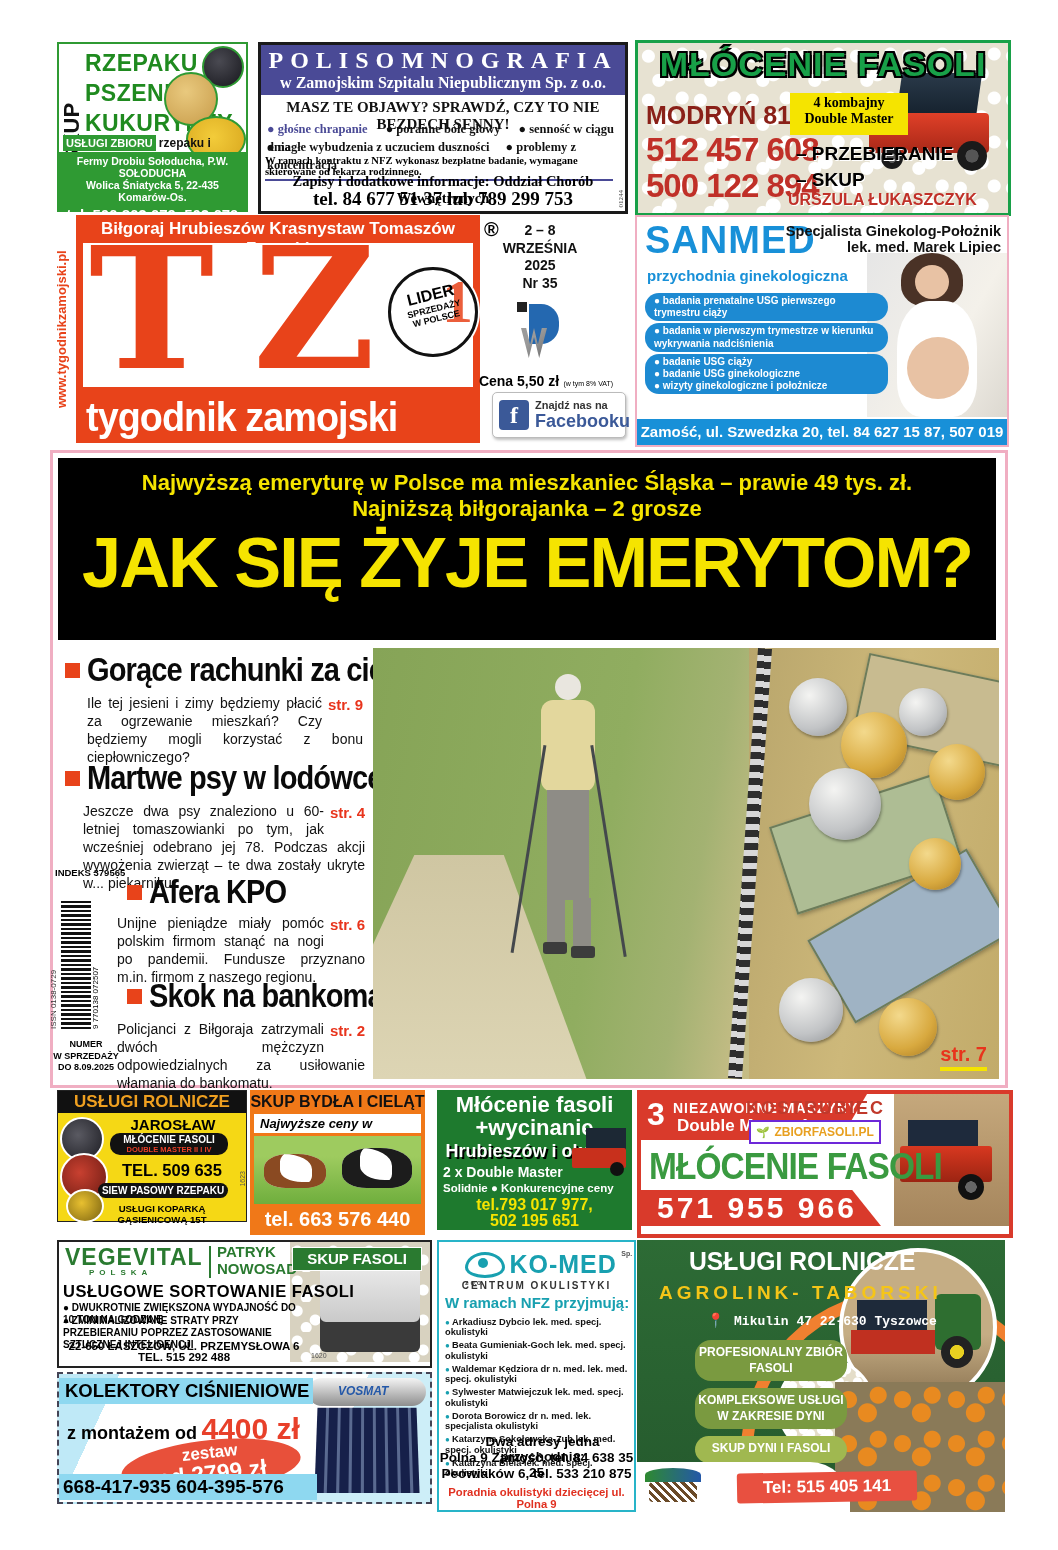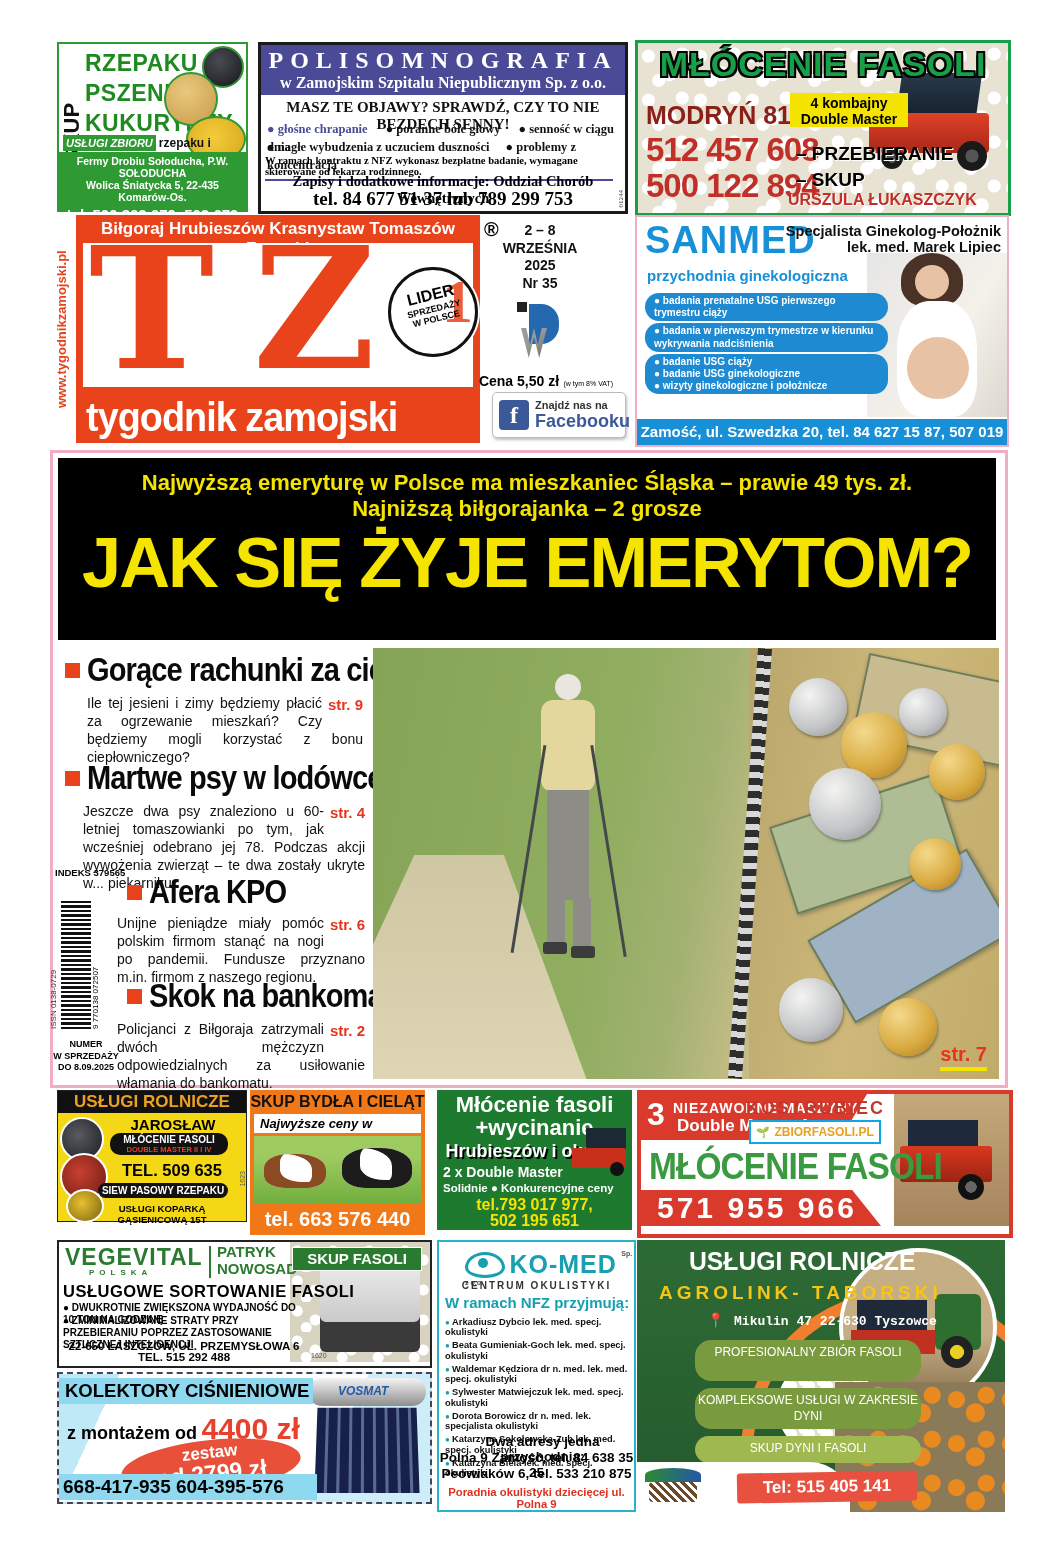--- a/index.html
+++ b/index.html
@@ -60,37 +60,37 @@
   .ad-bydlo{left:250px;top:1090px;width:175px;height:145px;background:#f07818;}
   .ad-wyc{left:437px;top:1090px;width:195px;height:140px;background:#1e7a2e;color:#fff;text-align:center;}
   .ad-kost{left:637px;top:1090px;width:368px;height:140px;background:#fff;border:4px solid #d93a2b;}
   .ad-vege{left:57px;top:1240px;width:371px;height:124px;background:#fff;border:2px solid #222;}
   .ad-kol{left:57px;top:1372px;width:371px;height:128px;border:2px dashed #445;background:linear-gradient(115deg,#bfe9f7 0 14%,#ffffff 14% 72%,#cdeef8 72%);}
   .cyanstrip{background:#8ed8f0;color:#000;font-weight:bold;}
   .ad-komed{left:437px;top:1240px;width:195px;height:268px;background:#fff;border:2px solid #28b4c8;}
   .doc{font-size:9.3px;font-weight:bold;color:#111;margin:2.5px 0 0 6px;line-height:1.1;}
   .doc:before{content:"● ";color:#18a0b0;font-size:8px;}
   .ad-agro{left:637px;top:1240px;width:368px;height:272px;background:linear-gradient(#2d6b35,#25592d);overflow:hidden;}
-  .agropill{background:#7a9a40;border-radius:16px;color:#fff;font-weight:normal;font-size:12px;text-align:center;width:226px;left:58px;line-height:1.3;padding-top:5px;}
+  .agropill{background:#7a9a40;border-radius:16px;color:#fff;font-weight:bold;font-size:12px;text-align:center;width:152px;left:58px;line-height:1.3;padding-top:5px;}
 </style>
 </head>
 <body>
 
 <div class="page">
 
   <div class="abs ad-skup">
     <div class="abs skup-vert vtx">SKUP</div>
     <div class="abs skup-line" style="top:6px;">RZEPAKU</div>
     <div class="abs skup-line" style="top:36px;">PSZENICY</div>
     <div class="abs skup-line" style="top:66px;">KUKURYDZY</div>
     <div class="abs circ" style="right:2px;top:2px;width:38px;height:38px;background:radial-gradient(circle at 40% 35%,#4a4a52,#17171d);"></div>
     <div class="abs circ" style="right:28px;top:28px;width:50px;height:50px;background:radial-gradient(circle at 40% 35%,#e9c97e,#c79b49);"></div>
     <div class="abs circ" style="right:0;top:72px;width:56px;height:42px;border-radius:50%;background:radial-gradient(circle at 45% 45%,#f3cc3a,#d9a81f);"></div>
     <div class="abs" style="left:4px;top:92px;font-size:11px;">
-      <span style="background:#2f9a33;color:#fff;font-weight:bold;padding:2px 3px;font-style:italic;">USŁUGI ZBIORU</span>
+      <span style="background:#2f9a33;color:#fff;font-weight:bold;padding:2px 3px;">USŁUGI ZBIORU</span>
       <span class="b" style="color:#111;font-size:12px;">rzepaku i pszenicy</span>
     </div>
     <div class="abs skup-green">
       <div style="font-size:10.5px;padding-top:3px;">Fermy Drobiu Sołoducha, P.W. SOŁODUCHA</div>
       <div style="font-size:10.5px;">Wolica Śniatycka 5, 22-435 Komarów-Os.</div>
       <div style="font-size:15px;padding-top:3px;">tel. 506 862 679, 502 679 718</div>
     </div>
   </div>
 
   <div class="abs ad-poli">
@@ -118,21 +118,21 @@
     <div class="abs" style="right:4px;top:30px;width:135px;height:100px;">
       <div class="abs" style="left:30px;top:0;width:80px;height:45px;background:linear-gradient(#2a3a4a,#14202c);transform:skewX(-8deg);"></div>
       <div class="abs" style="left:0;top:40px;width:120px;height:40px;background:linear-gradient(#e04028,#a82818);border-radius:4px;"></div>
       <div class="abs" style="left:88px;top:68px;width:30px;height:30px;border-radius:50%;background:radial-gradient(circle,#555 30%,#1a1a1a 32%);"></div>
       <div class="abs" style="left:12px;top:74px;width:22px;height:22px;border-radius:50%;background:radial-gradient(circle,#555 30%,#1a1a1a 32%);"></div>
     </div>
     <div class="abs fas-title">MŁÓCENIE FASOLI</div>
     <div class="abs b" style="left:8px;top:58px;font-size:25px;color:#8a2018;">MODRYŃ 81</div>
     <div class="abs fas-tel" style="left:8px;top:88px;">512 457 608</div>
     <div class="abs fas-tel" style="left:8px;top:124px;">500 122 894</div>
-    <div class="abs ctr" style="left:152px;top:50px;width:118px;height:34px;background:#f5e400;">
+    <div class="abs ctr" style="left:152px;top:50px;width:118px;height:42px;background:#f5e400;font-family:Liberation Serif, serif;">
       <div class="b" style="font-size:14px;padding-top:2px;">4 kombajny</div>
       <div class="b" style="font-size:14px;">Double Master</div>
     </div>
     <div class="abs b" style="left:158px;top:100px;font-size:19px;color:#000;text-shadow:1px 1px 0 #fff;">– PRZEBIERANIE</div>
     <div class="abs b" style="left:158px;top:126px;font-size:19px;color:#000;text-shadow:1px 1px 0 #fff;">– SKUP</div>
     <div class="abs b" style="left:150px;top:148px;font-size:16px;color:#c03028;text-shadow:1px 1px 0 #fff;">URSZULA ŁUKASZCZYK</div>
   </div>
 
   <div class="abs mast-site vtx">www.tygodnikzamojski.pl</div>
   <div class="abs mast-box">
@@ -323,21 +323,21 @@
       <div class="abs" style="left:14px;top:26px;width:70px;height:30px;background:#1e2a3c;"></div>
       <div class="abs" style="left:6px;top:52px;width:92px;height:36px;background:linear-gradient(#d83820,#9c2412);border-radius:3px;"></div>
       <div class="abs" style="left:64px;top:80px;width:26px;height:26px;border-radius:50%;background:radial-gradient(circle,#666 30%,#111 32%);"></div>
     </div>
     <div class="abs" style="left:0;top:0;width:226px;height:46px;background:#d93a2b;clip-path:polygon(0 0,100% 0,88% 100%,0 100%);">
       <span class="abs b white" style="left:6px;top:2px;font-size:32px;">3</span>
       <span class="abs b white" style="left:32px;top:6px;font-size:14px;letter-spacing:1px;">NIEZAWODNE MASZYNY</span>
       <span class="abs b white" style="left:36px;top:22px;font-size:17px;">Double Master 4s</span>
     </div>
     <div class="abs b" style="right:124px;top:4px;font-size:18px;letter-spacing:2px;color:#c0392b;">KOSTRUBIEC</div>
-    <div class="abs" style="right:128px;top:26px;width:128px;height:20px;border:2px solid #0ea5e9;background:#fff;text-align:center;margin-left:21px;">
+    <div class="abs" style="right:128px;top:26px;width:128px;height:20px;border:2px solid #6d28d9;background:#fff;text-align:center;margin-left:21px;">
       <span style="color:#5a9a30;font-size:11px;">🌱</span>
       <span class="b" style="font-size:12px;color:#e8a020;">ZBIORFASOLI.PL</span>
     </div>
     <div class="abs b" style="left:8px;top:52px;font-size:36px;color:#3a9a40;letter-spacing:-1px;transform:scaleX(.93);transform-origin:left;">MŁÓCENIE FASOLI</div>
     <div class="abs" style="left:0;top:96px;width:240px;height:36px;background:#d93a2b;clip-path:polygon(0 0,88% 0,100% 100%,0 100%);">
       <span class="abs b white" style="left:16px;top:1px;font-size:30px;letter-spacing:3px;">571 955 966</span>
     </div>
   </div>
 
   <div class="abs ad-vege">

